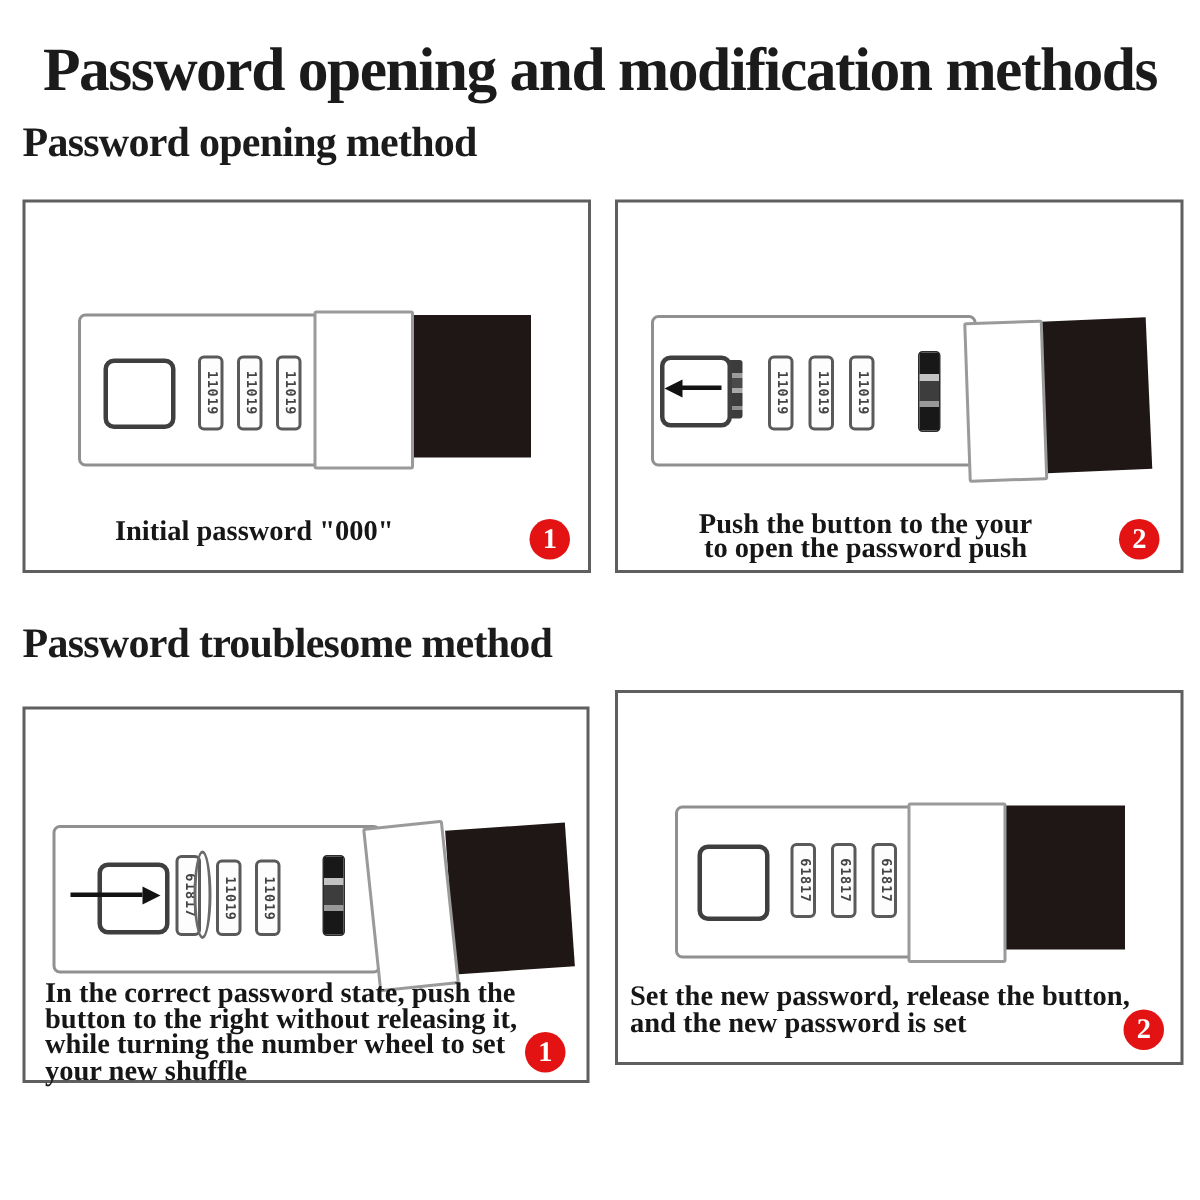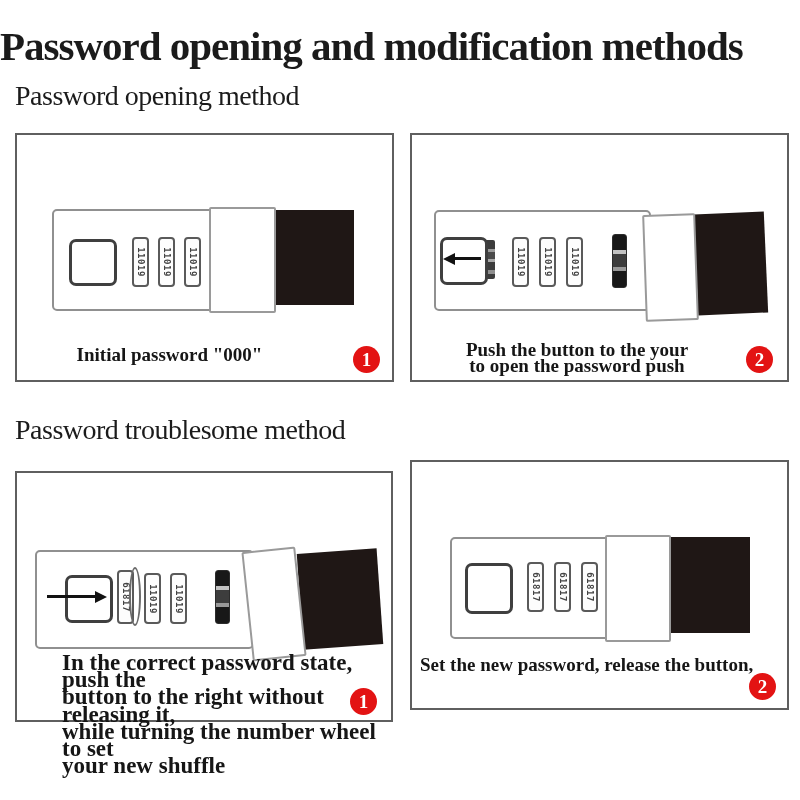--- a/index.html
+++ b/index.html
@@ -1,20 +1,20 @@
 <!DOCTYPE html>
 <html><head>
 <meta charset="utf-8">
 <style>
   html,body{margin:0;padding:0;background:#ffffff;}
   .page{position:relative;width:800px;height:800px;background:#ffffff;overflow:hidden;
         font-family:"Liberation Serif", serif;color:#151515;}
-  .title{position:absolute;left:0;top:22px;width:800px;text-align:left;
+  .title{position:absolute;left:0;top:22px;width:800px;text-align:center;
          font-size:41px;font-weight:bold;letter-spacing:-1px;color:#1b1b1b;}
-  .h2{position:absolute;left:15px;font-size:28px;font-weight:normal;letter-spacing:-0.5px;color:#1b1b1b;}
+  .h2{position:absolute;left:15px;font-size:28px;font-weight:bold;letter-spacing:-0.5px;color:#1b1b1b;}
   .h2.opening{top:80px;}
   .h2.modification{top:414px;}
 
   .panel{position:absolute;border:2px solid #5f5f5f;background:#ffffff;}
   .panel.p1{left:15px;top:133px;width:375px;height:245px;}
   .panel.p2{left:410px;top:133px;width:375px;height:245px;}
   .panel.p3{left:15px;top:471px;width:374px;height:247px;}
   .panel.p4{left:410px;top:460px;width:375px;height:246px;}
 
   .lock-body{position:absolute;background:#ffffff;border:2px solid #909090;border-radius:5px;z-index:1;}
@@ -33,21 +33,21 @@
 
   .arrow-line{position:absolute;height:3px;background:#121212;z-index:6;}
   .arrow-head-left{position:absolute;width:0;height:0;z-index:6;
      border-right:12px solid #121212;border-top:6px solid transparent;border-bottom:6px solid transparent;}
   .arrow-head-right{position:absolute;width:0;height:0;z-index:6;
      border-left:12px solid #121212;border-top:6px solid transparent;border-bottom:6px solid transparent;}
 
   .caption{position:absolute;font-weight:bold;color:#161616;z-index:5;}
   .caption.center{text-align:center;}
   .cap19{font-size:19px;line-height:16px;}
-  .cap17{font-size:23px;line-height:17.2px;margin-left:32px;}
+  .cap17{font-size:19px;line-height:17.2px;}
   .badge{position:absolute;width:27px;height:27px;border-radius:50%;background:#e31313;
          color:#ffffff;display:flex;align-items:center;justify-content:center;
          font-size:19px;font-weight:bold;z-index:6;font-family:"Liberation Serif",serif;}
   .footer-line{position:absolute;left:10px;font-size:20px;font-weight:bold;letter-spacing:-0.3px;color:#161616;}
   .f1{top:733px;} .f2{top:766px;}
 </style>
 </head>
 <body>
 
 <div class="page">
@@ -143,20 +143,21 @@
         <span>61817</span>
       </div>
     <div class="wheel" style="left:142px;top:100px;width:13px;height:46px;">
         <span>61817</span>
       </div>
     <div class="wheel" style="left:169px;top:100px;width:13px;height:46px;">
         <span>61817</span>
       </div>
     <div class="caption cap19" style="left:8px;top:194px;width:360px;line-height:17.5px;">
       <div>Set the new password, release the button,</div>
+      <div>and the new password is set</div>
     </div>
     <div class="badge" style="left:337px;top:211px;">
         <span>2</span>
       </div>
   </div>
 
 
 </div>
 
 </body></html>

